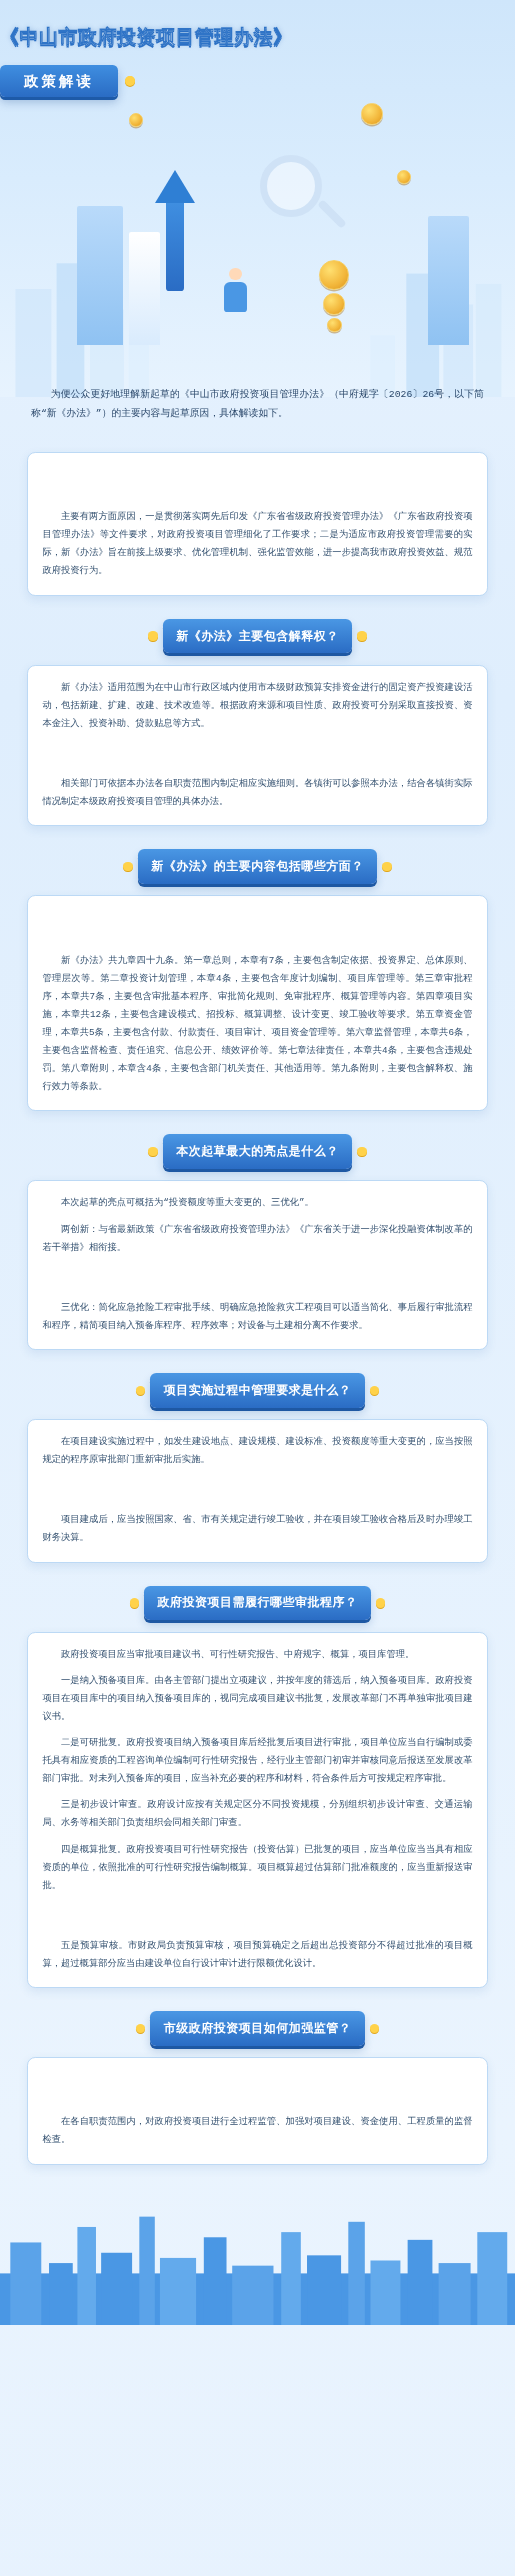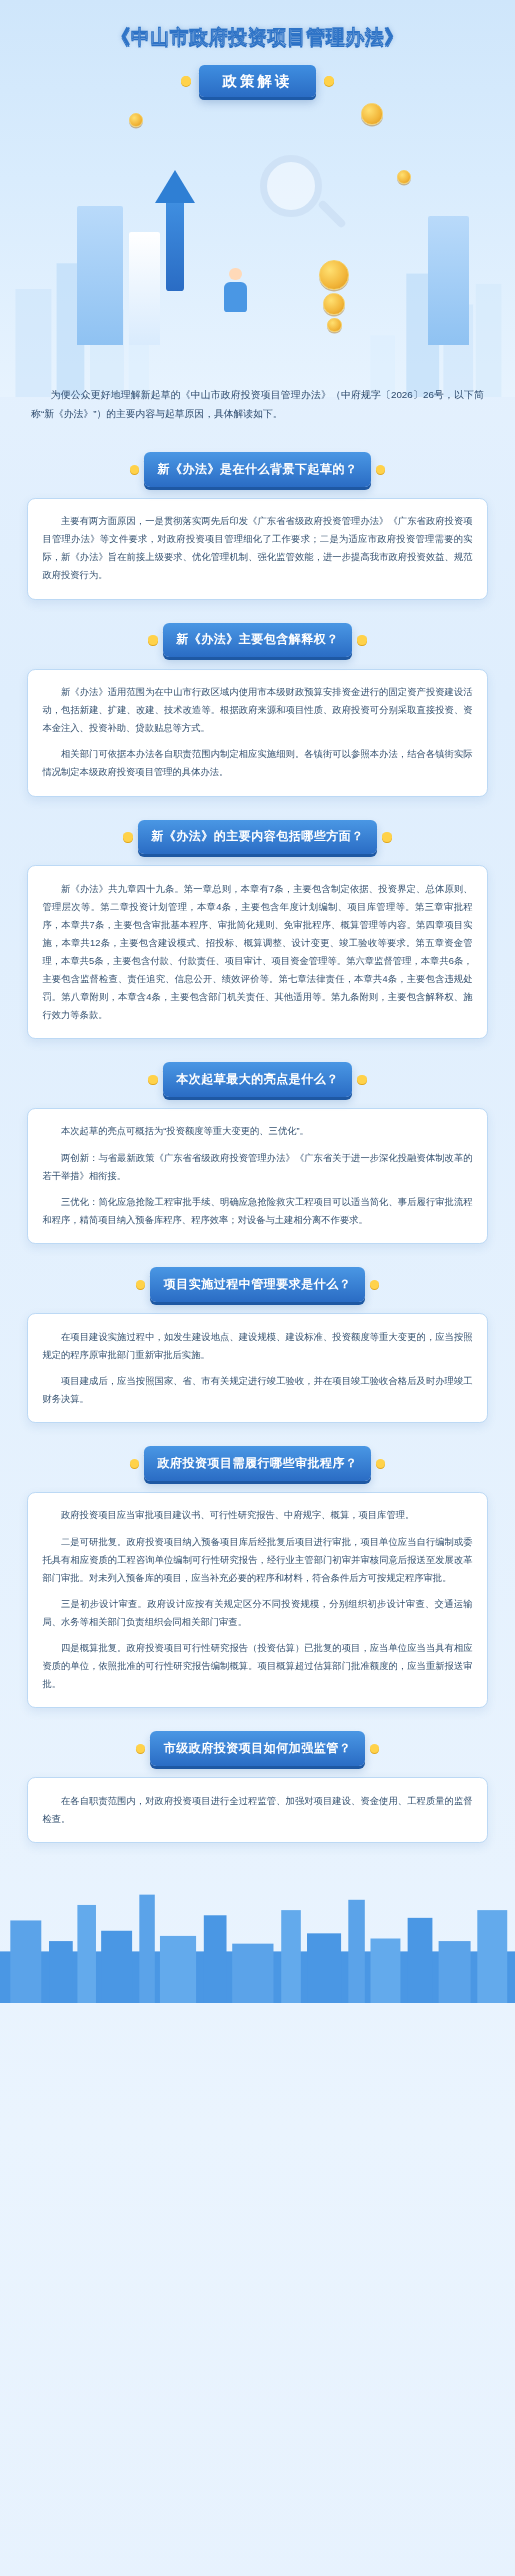--- a/index.html
+++ b/index.html
@@ -24,21 +24,20 @@
     background:linear-gradient(180deg,#cfe6fb 0%,#d9ecfd 45%,#e7f3fe 100%);
     overflow:hidden;
   }
   .hero-skyline {
     position:absolute; left:0; right:0; bottom:0; height:216px;
     opacity:.55;
   }
   .hero-title-wrap {
     position:relative;
     padding-top:24px;
-    text-align:center;
     z-index:5;
   }
   .main-title {
     display:inline-block;
     font-size:19px;
     font-weight:bold;
     color:#ffffff;
     letter-spacing:0.5px;
     text-shadow:0 1.5px 0 #2a6fc4, 0 0 5.2px rgba(20,80,160,.35);
     -webkit-text-stroke:0.5px #2f74c7;
@@ -115,20 +114,21 @@
     right:-21.6px; bottom:-20.6px;
     transform:rotate(-45deg);
   }
 
   
   .content {
     position:relative;
     z-index:6;
     padding:0 27px 0;
     margin-top:-12.4px;
+    font-family:Liberation Mono, monospace;
   }
   .intro {
     font-size:9.8px;
     line-height:19.6px;
     color:#2b486b;
     text-align:justify;
     text-indent:2em;
     padding:0 4.1px 5.2px;
   }
 
@@ -166,21 +166,21 @@
     box-shadow:0 3.1px 9.3px rgba(40,100,170,.10);
   }
   .card p {
     margin:0 0 8.2px;
     font-size:9.3px;
     line-height:18px;
     color:#33506f;
     text-align:justify;
     text-indent:2em;
   }
-  .card p:last-child { margin-bottom:0; }
+  .card p:last-child { margin-bottom:0;margin-top:42px; }
 
   
   .footer {
     position:relative;
     height:129px;
     margin-top:31px;
   }
   .footer-sky {
     position:absolute; left:0; right:0; bottom:0; height:129px;
   }
@@ -240,27 +240,20 @@
     <div class="illus building" style="left:77px; top:206px; width:46px; height:139px;"></div>
     <div class="illus building bldg-light" style="left:129px; top:232px; width:31px; height:113px;"></div>
     <div class="illus building" style="left:428px; top:216px; width:41px; height:129px;"></div>
   </div>
 
   <div class="content">
 
     <div class="intro">为便公众更好地理解新起草的《中山市政府投资项目管理办法》（中府规字〔2026〕26号，以下简称“新《办法》”）的主要内容与起草原因，具体解读如下。</div>
 
     <div class="section">
-      <div style="text-align:center;">
-        <div class="sec-head">
-          <span class="dot-l"></span>
-          <span>新《办法》是在什么背景下起草的？</span>
-          <span class="dot-r"></span>
-        </div>
-      </div>
       <div class="card">
         <p>主要有两方面原因，一是贯彻落实两先后印发《广东省省级政府投资管理办法》《广东省政府投资项目管理办法》等文件要求，对政府投资项目管理细化了工作要求；二是为适应市政府投资管理需要的实际，新《办法》旨在前接上级要求、优化管理机制、强化监管效能，进一步提高我市政府投资效益、规范政府投资行为。</p>
       </div>
     </div>
 
     <div class="section">
       <div style="text-align:center;">
         <div class="sec-head">
           <span class="dot-l"></span>
           <span>新《办法》主要包含解释权？</span>
@@ -318,23 +311,25 @@
     <div class="section">
       <div style="text-align:center;">
         <div class="sec-head">
           <span class="dot-l"></span>
           <span>政府投资项目需履行哪些审批程序？</span>
           <span class="dot-r"></span>
         </div>
       </div>
       <div class="card">
         <p>政府投资项目应当审批项目建议书、可行性研究报告、中府规字、概算，项目库管理。</p>
+        <p>一是纳入预备项目库。由各主管部门提出立项建议，并按年度的筛选后，纳入预备项目库。政府投资项目在项目库中的项目纳入预备项目库的，视同完成项目建议书批复，发展改革部门不再单独审批项目建议书。</p>
         <p>二是可研批复。政府投资项目纳入预备项目库后经批复后项目进行审批，项目单位应当自行编制或委托具有相应资质的工程咨询单位编制可行性研究报告，经行业主管部门初审并审核同意后报送至发展改革部门审批。对未列入预备库的项目，应当补充必要的程序和材料，符合条件后方可按规定程序审批。</p>
         <p>三是初步设计审查。政府设计应按有关规定区分不同投资规模，分别组织初步设计审查、交通运输局、水务等相关部门负责组织会同相关部门审查。</p>
         <p>四是概算批复。政府投资项目可行性研究报告（投资估算）已批复的项目，应当单位应当当具有相应资质的单位，依照批准的可行性研究报告编制概算。项目概算超过估算部门批准额度的，应当重新报送审批。</p>
+        <p>五是预算审核。市财政局负责预算审核，项目预算确定之后超出总投资部分不得超过批准的项目概算，超过概算部分应当由建设单位自行设计审计进行限额优化设计。</p>
       </div>
     </div>
 
     <div class="section">
       <div style="text-align:center;">
         <div class="sec-head">
           <span class="dot-l"></span>
           <span>市级政府投资项目如何加强监管？</span>
           <span class="dot-r"></span>
         </div>

